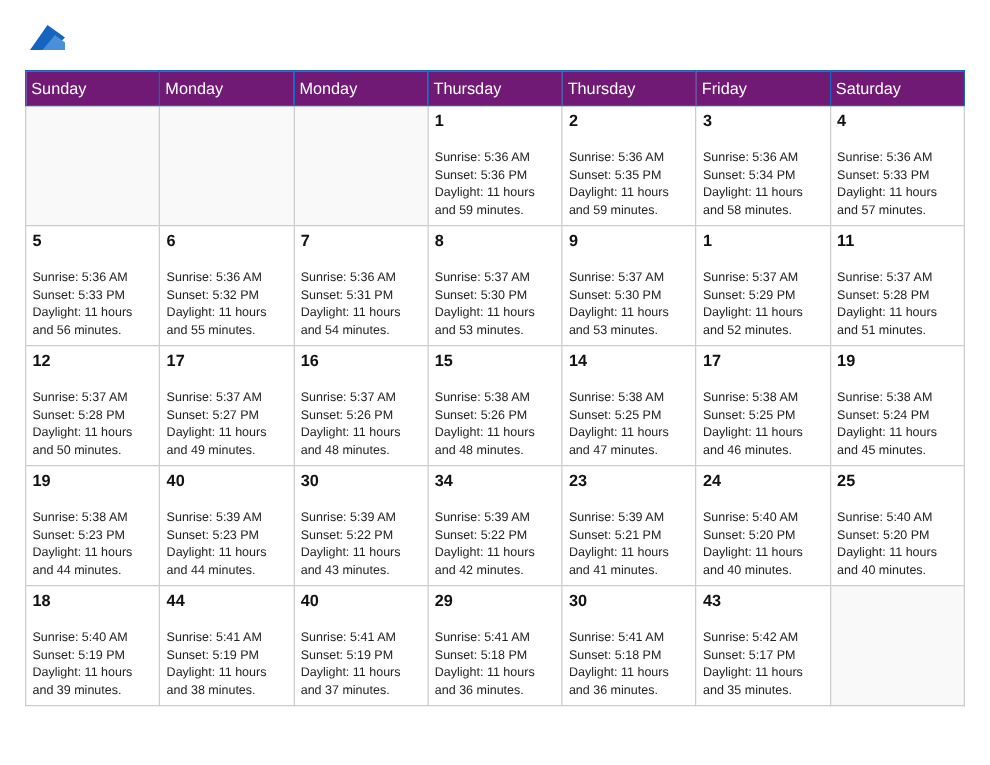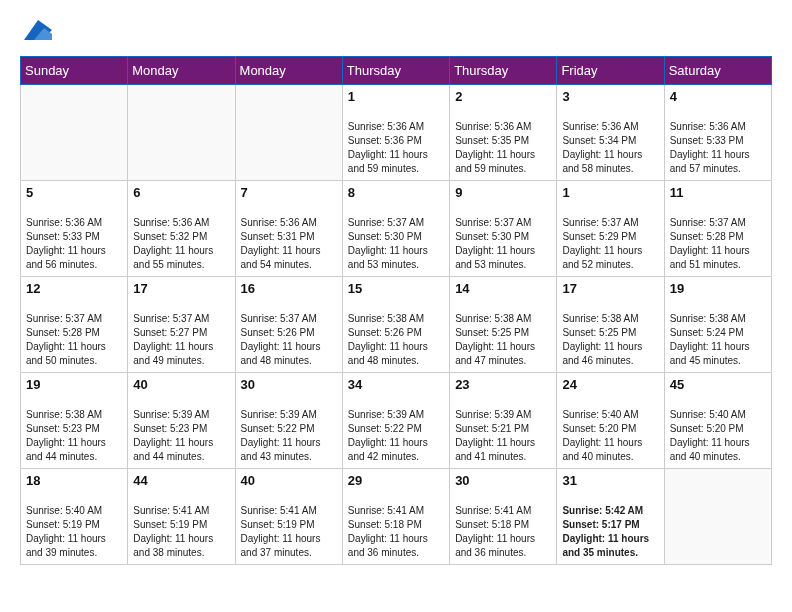--- a/index.html
+++ b/index.html
@@ -286,21 +286,21 @@
 and 41 minutes.</div>
         </td>
         <td>
           <div class="day-number">24</div>
           <div class="day-info" style="white-space: pre-line;">Sunrise: 5:40 AM
 Sunset: 5:20 PM
 Daylight: 11 hours
 and 40 minutes.</div>
         </td>
         <td>
-          <div class="day-number">45</div>
+          <div class="day-number">25</div>
           <div class="day-info" style="white-space: pre-line;">Sunrise: 5:40 AM
 Sunset: 5:20 PM
 Daylight: 11 hours
 and 40 minutes.</div>
         </td>
       </tr>
       <tr class="week-row">
         <td>
           <div class="day-number">18</div>
           <div class="day-info" style="white-space: pre-line;">Sunrise: 5:40 AM
@@ -330,22 +330,22 @@
 and 36 minutes.</div>
         </td>
         <td>
           <div class="day-number">30</div>
           <div class="day-info" style="white-space: pre-line;">Sunrise: 5:41 AM
 Sunset: 5:18 PM
 Daylight: 11 hours
 and 36 minutes.</div>
         </td>
         <td>
-          <div class="day-number">31</div>
-          <div class="day-info" style="white-space: pre-line; font-weight: bold;">Sunrise: 5:42 AM
+          <div class="day-number">43</div>
+          <div class="day-info" style="white-space: pre-line;">Sunrise: 5:42 AM
 Sunset: 5:17 PM
 Daylight: 11 hours
 and 35 minutes.</div>
         </td>
         <td class="empty"></td>
       </tr>
     </tbody>
 </table>
 
 </body></html>

